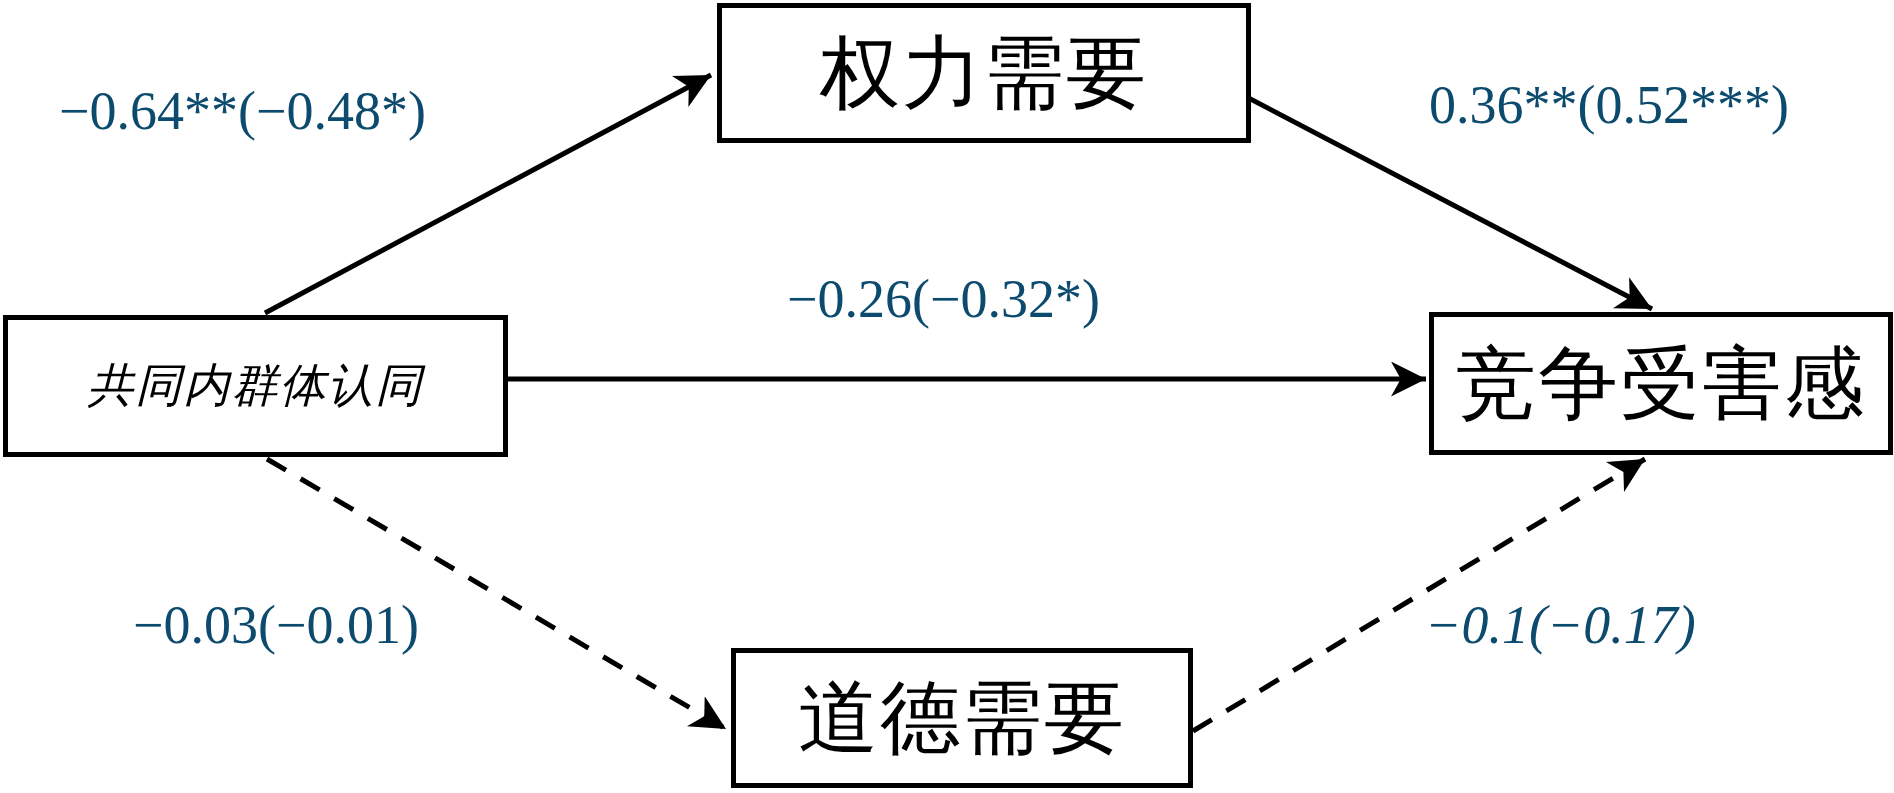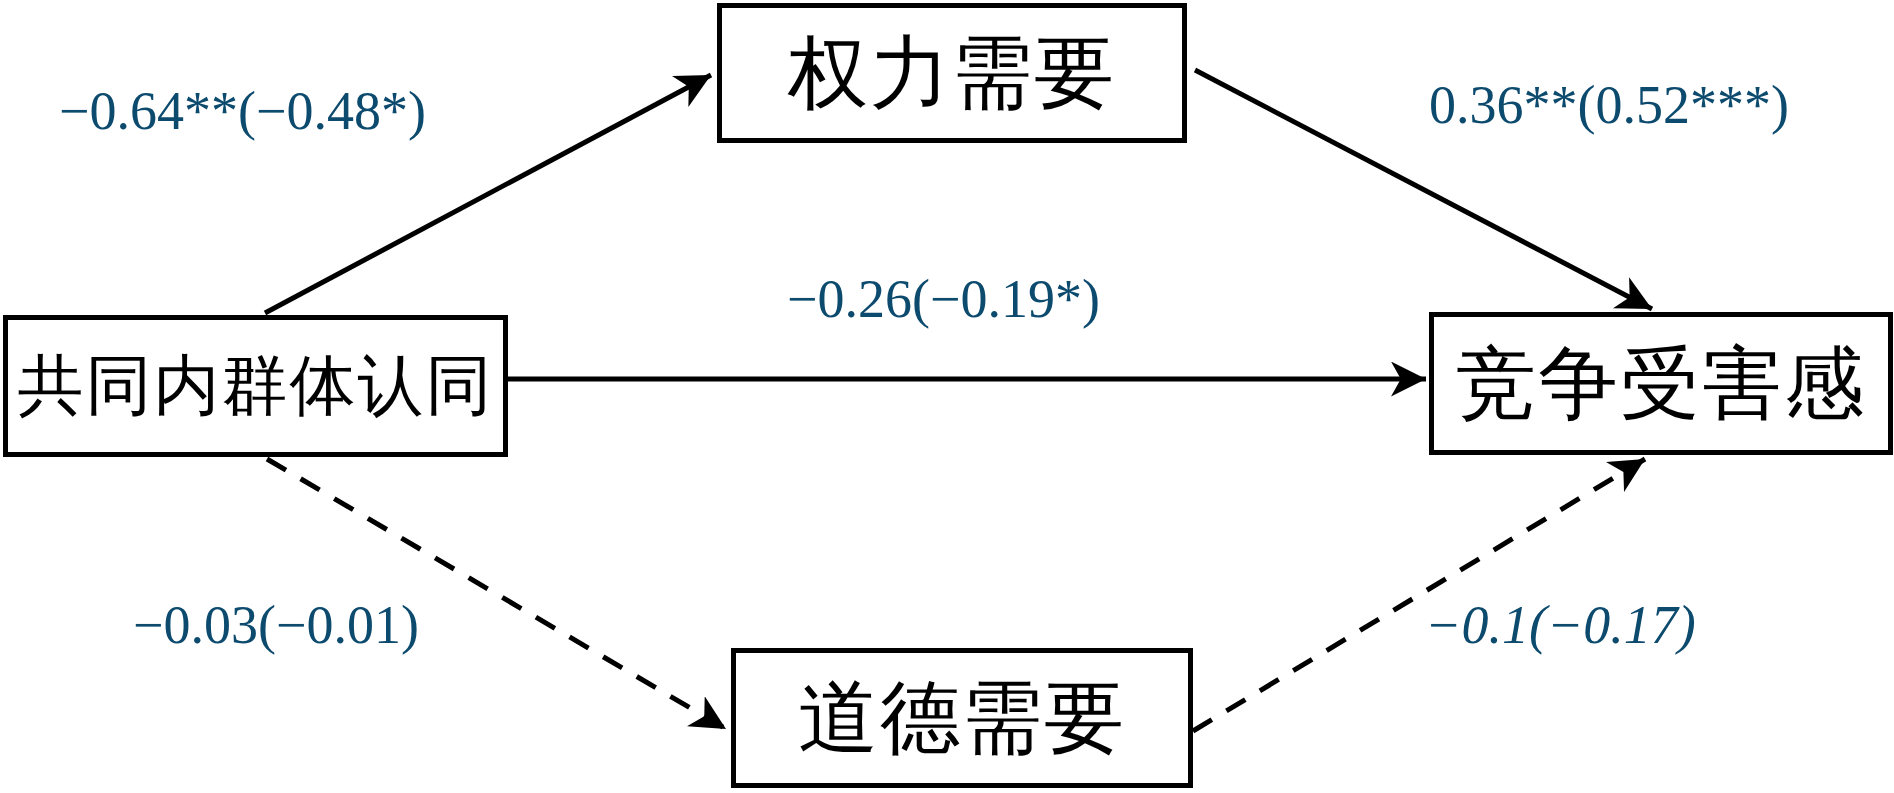--- a/index.html
+++ b/index.html
@@ -27,25 +27,25 @@
     position: absolute;
     box-sizing: border-box;
     border: 5px solid #000000;
     background: #ffffff;
     display: flex;
     align-items: center;
     justify-content: center;
     white-space: nowrap;
     line-height: 1;
   }
-  .node-small-text { font-size: 66px; letter-spacing: 2px; }
+  .node-small-text { font-size: 46px; letter-spacing: 2px; font-style: italic; }
   .node-large-text { font-size: 80px; letter-spacing: 2px; }
 
   #node-identity    { left: 3px;    top: 315px; width: 505px; height: 142px; }
-  #node-power       { left: 717px;  top: 3px;   width: 470px; height: 140px; }
+  #node-power       { left: 717px;  top: 3px;   width: 534px; height: 140px; }
   #node-moral       { left: 731px;  top: 648px; width: 462px; height: 140px; }
   #node-victimhood  { left: 1429px; top: 312px; width: 464px; height: 143px; }
 
   .coef {
     position: absolute;
     font-size: 54px;
     line-height: 1;
     white-space: nowrap;
     color: #0c4a6e;
     margin-left: 29px;
@@ -92,19 +92,19 @@
   </div>
 
   <div class="node node-large-text" id="node-moral">
     <span>道德需要</span>
   </div>
 
   <div class="coef" id="coef-identity-power">−0.64**(−0.48*)</div>
 
   <div class="coef" id="coef-power-victimhood">0.36**(0.52***)</div>
 
-  <div class="coef" id="coef-identity-victimhood">−0.26(−0.19*)</div>
+  <div class="coef" id="coef-identity-victimhood">−0.26(−0.32*)</div>
 
   <div class="coef" id="coef-identity-moral">−0.03(−0.01)</div>
 
   <div class="coef" id="coef-moral-victimhood">−0.1(−0.17)</div>
 
 </div>
 
 </body></html>

